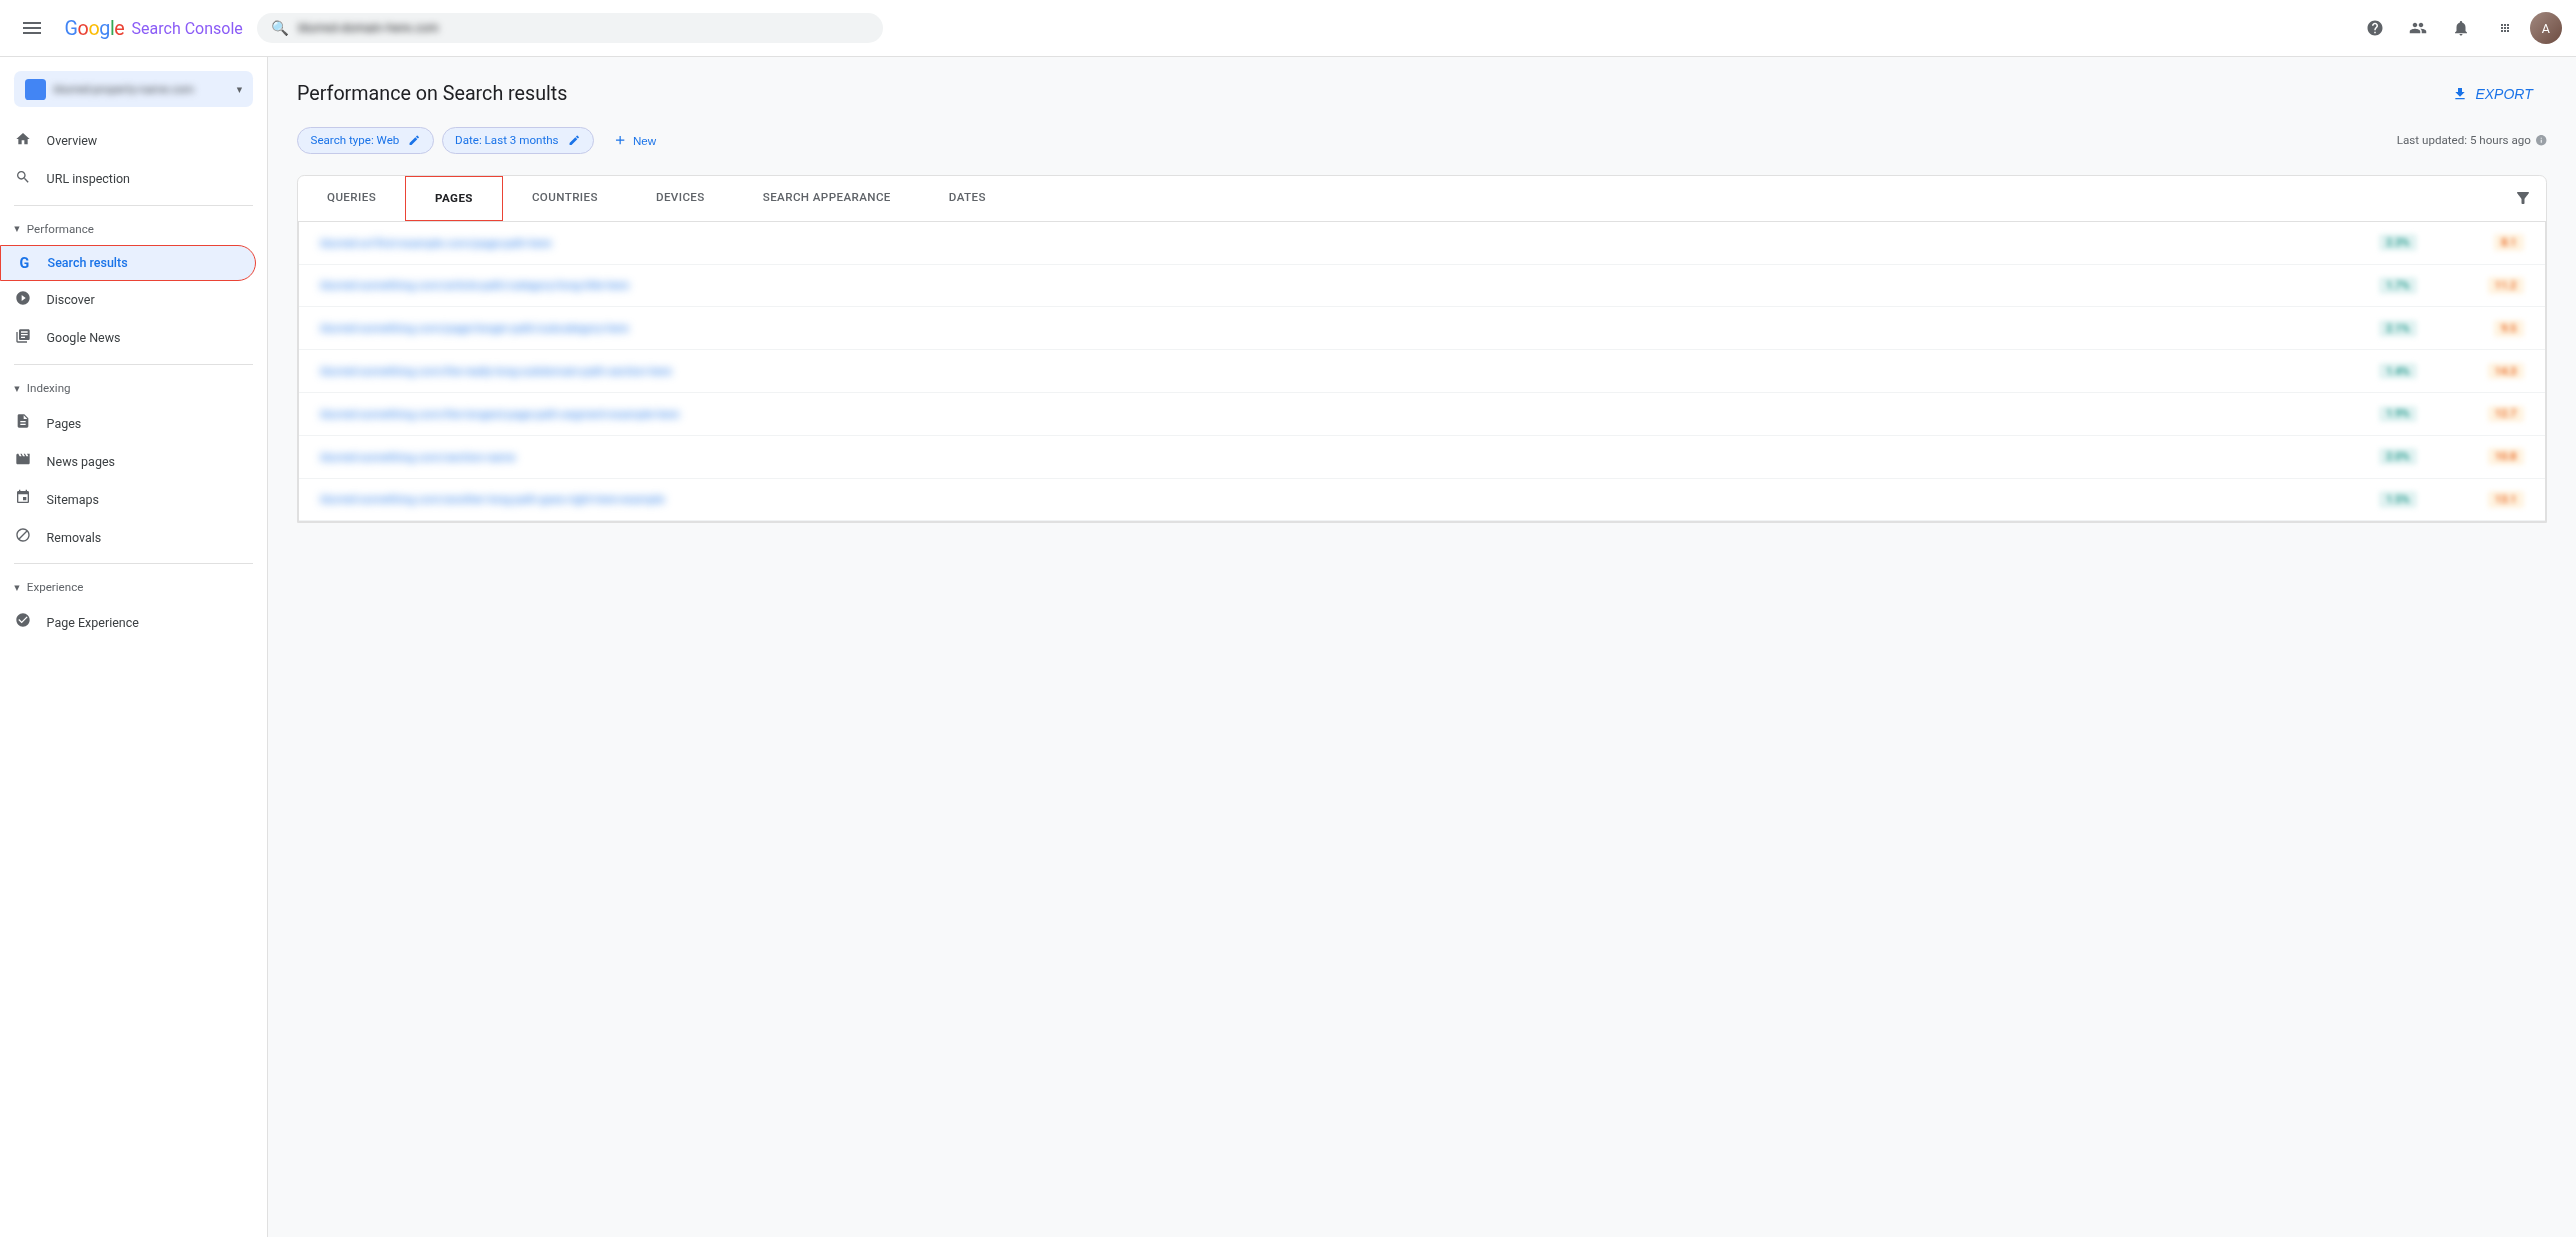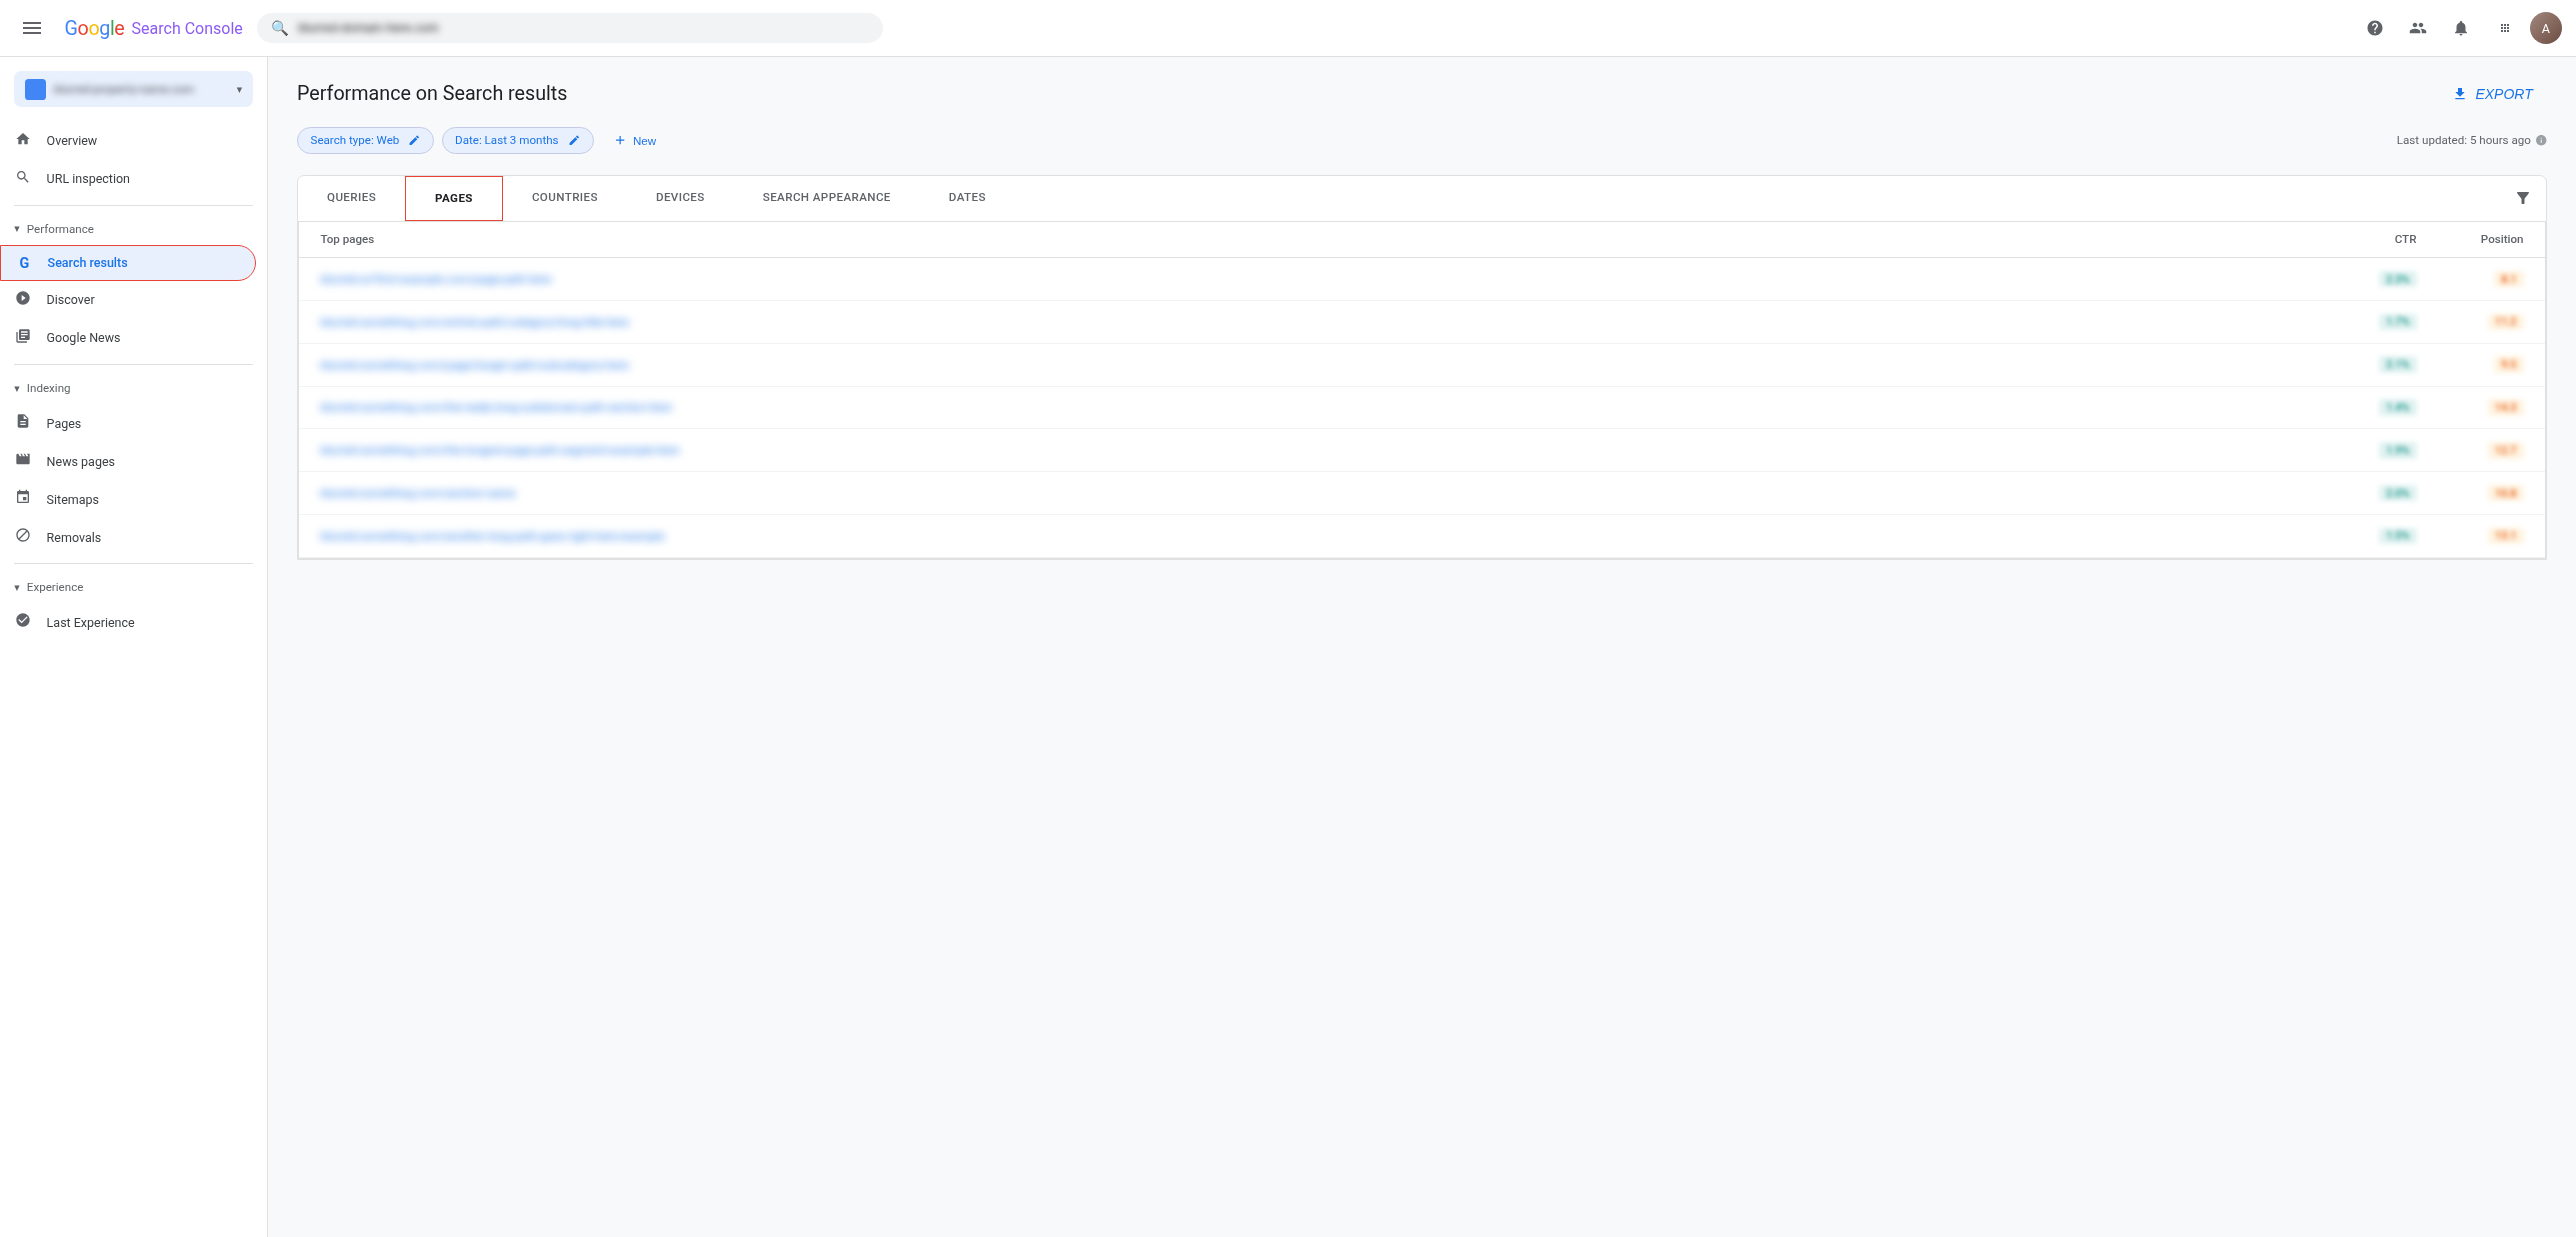--- a/index.html
+++ b/index.html
@@ -447,21 +447,21 @@
       <span style="font-size:10.7px;">▾</span>
       <span>Experience</span>
     </div>
 
     <div class="nav-item">
       <span class="nav-icon">
         <svg width="16" height="16" viewBox="0 0 24 24" fill="#5f6368">
             <path d="M12 2C6.48 2 2 6.48 2 12s4.48 10 10 10 10-4.48 10-10S17.52 2 12 2zm-2 15l-5-5 1.41-1.41L10 14.17l7.59-7.59L19 8l-9 9z"></path>
           </svg>
       </span>
-      <span>Last Experience</span>
+      <span>Page Experience</span>
     </div>
 
   </div>
 
   <div class="main-content">
 
     <div class="page-header">
       <h1 class="page-title">Performance on Search results</h1>
       <button class="export-btn">
         <svg width="16" height="16" viewBox="0 0 24 24" fill="#1a73e8">
@@ -507,25 +507,20 @@
         <div class="tab">SEARCH APPEARANCE</div>
         <div class="tab">DATES</div>
         <div class="filter-icon-right">
           <svg width="18" height="18" viewBox="0 0 24 24" fill="#5f6368">
               <path d="M4.25 5.61C6.27 8.2 10 13 10 13v6c0 .55.45 1 1 1h2c.55 0 1-.45 1-1v-6s3.72-4.8 5.74-7.39C20.25 4.95 19.78 4 18.95 4H5.04c-.83 0-1.3.95-.79 1.61z"></path>
             </svg>
         </div>
       </div>
 
       <div class="table-container">
-        <div class="table-header-row">
-          <span class="col-pages">Top pages</span>
-          <span class="col-ctr">CTR</span>
-          <span class="col-position">Position</span>
-        </div>
 
         <div class="table-row">
           <span class="row-url">blurred-url-first-example.com/page-path-here</span>
           <span class="row-ctr"><span class="blurred-value ctr-val">2.3%</span></span>
           <span class="row-position"><span class="blurred-value pos-val">8.1</span></span>
         </div>
 
         <div class="table-row">
           <span class="row-url">blurred-something.com/article-path/category/long-title-here</span>
           <span class="row-ctr"><span class="blurred-value ctr-val">1.7%</span></span>

